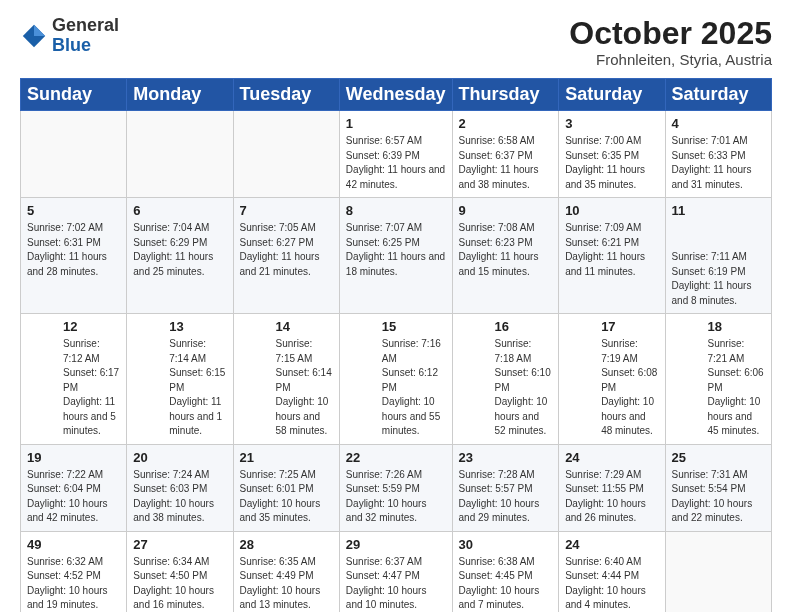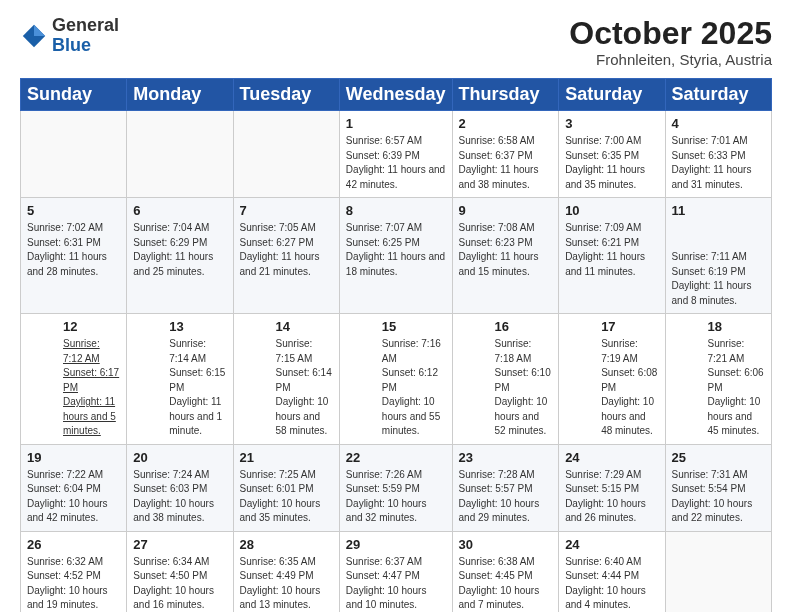--- a/index.html
+++ b/index.html
@@ -206,21 +206,21 @@
           <td>
             <span class="day-number">11</span>
             <div class="day-info" style="white-space: pre-line; margin-top: 32px;">Sunrise: 7:11 AM
 Sunset: 6:19 PM
 Daylight: 11 hours and 8 minutes.</div>
           </td>
         </tr>
         <tr class="row-3">
           <td>
             <span class="day-number">12</span>
-            <div class="day-info" style="white-space: pre-line; text-decoration: underline;">Sunrise: 7:12 AM
+            <div class="day-info" style="white-space: pre-line;">Sunrise: 7:12 AM
 Sunset: 6:17 PM
 Daylight: 11 hours and 5 minutes.</div>
           </td>
           <td>
             <span class="day-number">13</span>
             <div class="day-info" style="white-space: pre-line;">Sunrise: 7:14 AM
 Sunset: 6:15 PM
 Daylight: 11 hours and 1 minute.</div>
           </td>
           <td>
@@ -281,33 +281,33 @@
           </td>
           <td>
             <span class="day-number">23</span>
             <div class="day-info" style="white-space: pre-line;">Sunrise: 7:28 AM
 Sunset: 5:57 PM
 Daylight: 10 hours and 29 minutes.</div>
           </td>
           <td>
             <span class="day-number">24</span>
             <div class="day-info" style="white-space: pre-line;">Sunrise: 7:29 AM
-Sunset: 5:15 PM
+Sunset: 11:55 PM
 Daylight: 10 hours and 26 minutes.</div>
           </td>
           <td>
             <span class="day-number">25</span>
             <div class="day-info" style="white-space: pre-line;">Sunrise: 7:31 AM
 Sunset: 5:54 PM
 Daylight: 10 hours and 22 minutes.</div>
           </td>
         </tr>
         <tr class="row-5">
           <td>
-            <span class="day-number">26</span>
+            <span class="day-number">49</span>
             <div class="day-info" style="white-space: pre-line;">Sunrise: 6:32 AM
 Sunset: 4:52 PM
 Daylight: 10 hours and 19 minutes.</div>
           </td>
           <td>
             <span class="day-number">27</span>
             <div class="day-info" style="white-space: pre-line;">Sunrise: 6:34 AM
 Sunset: 4:50 PM
 Daylight: 10 hours and 16 minutes.</div>
           </td>

